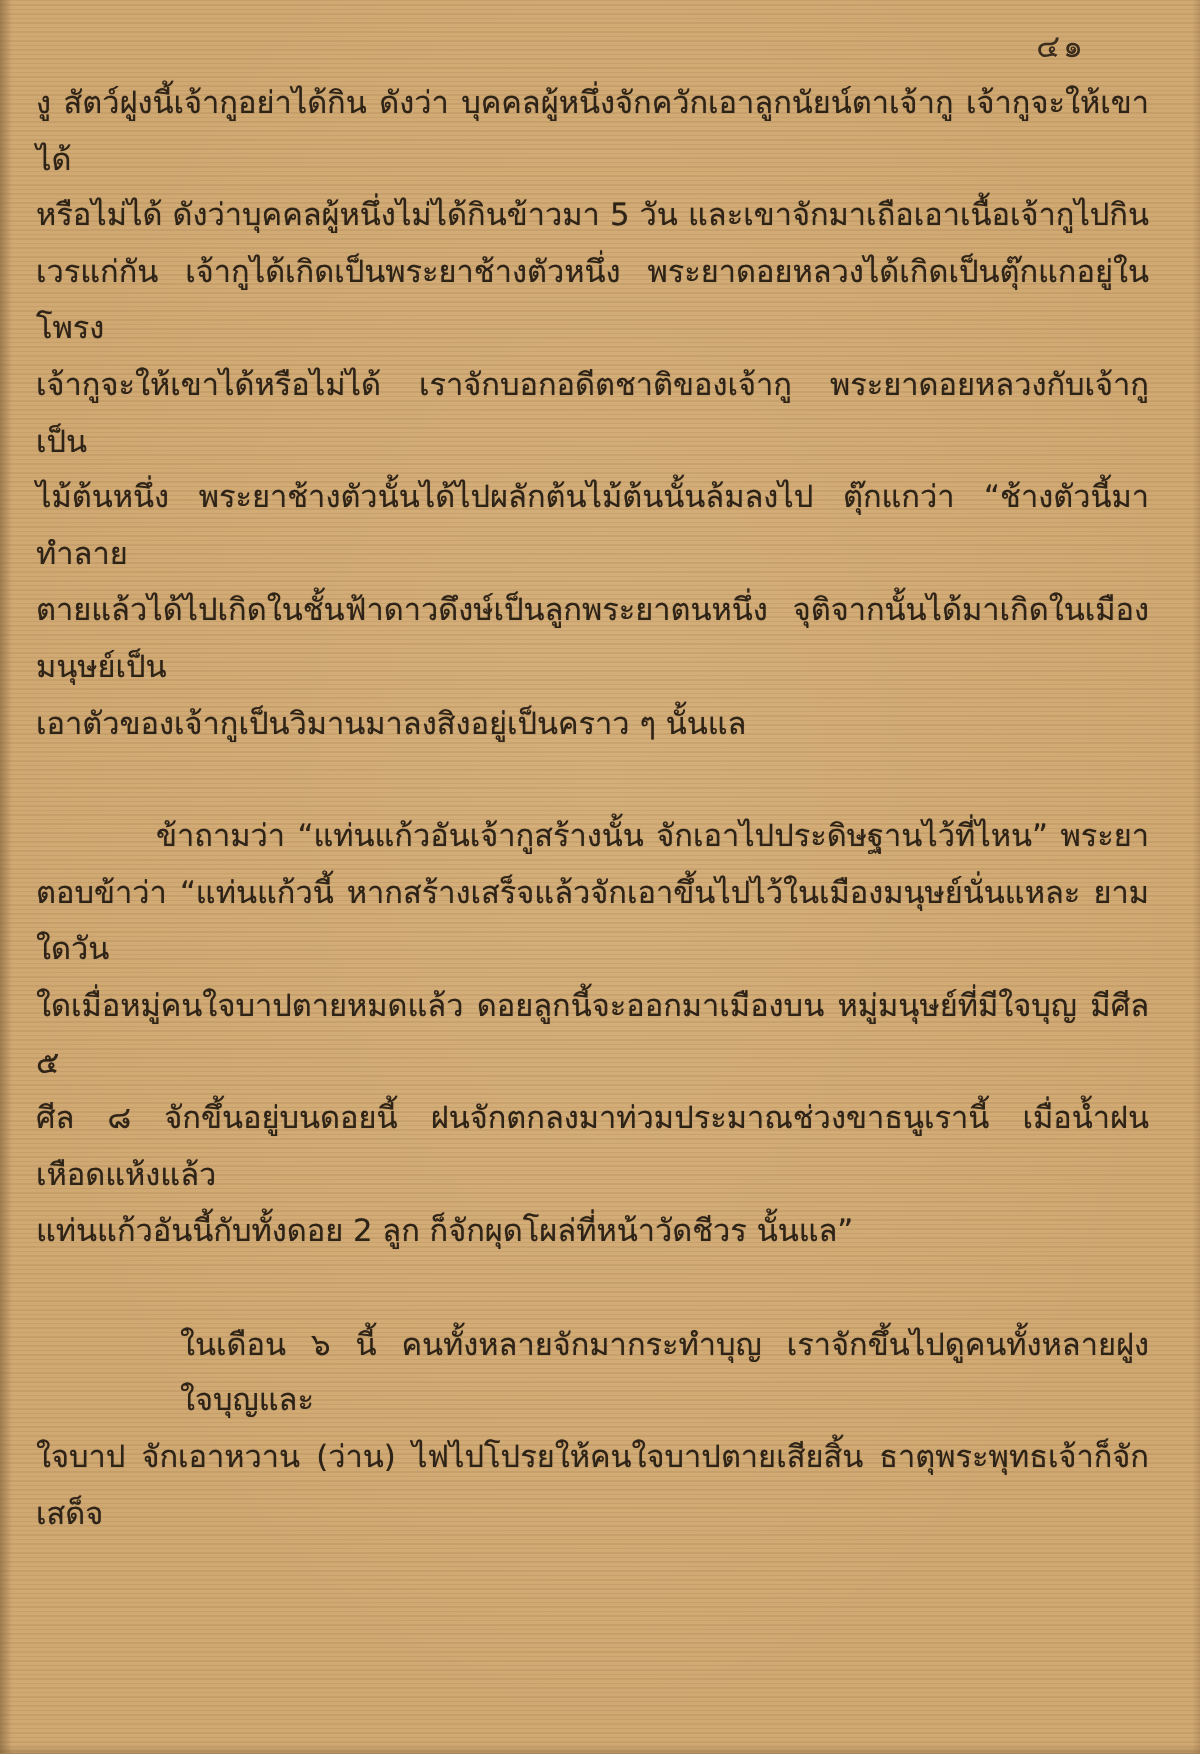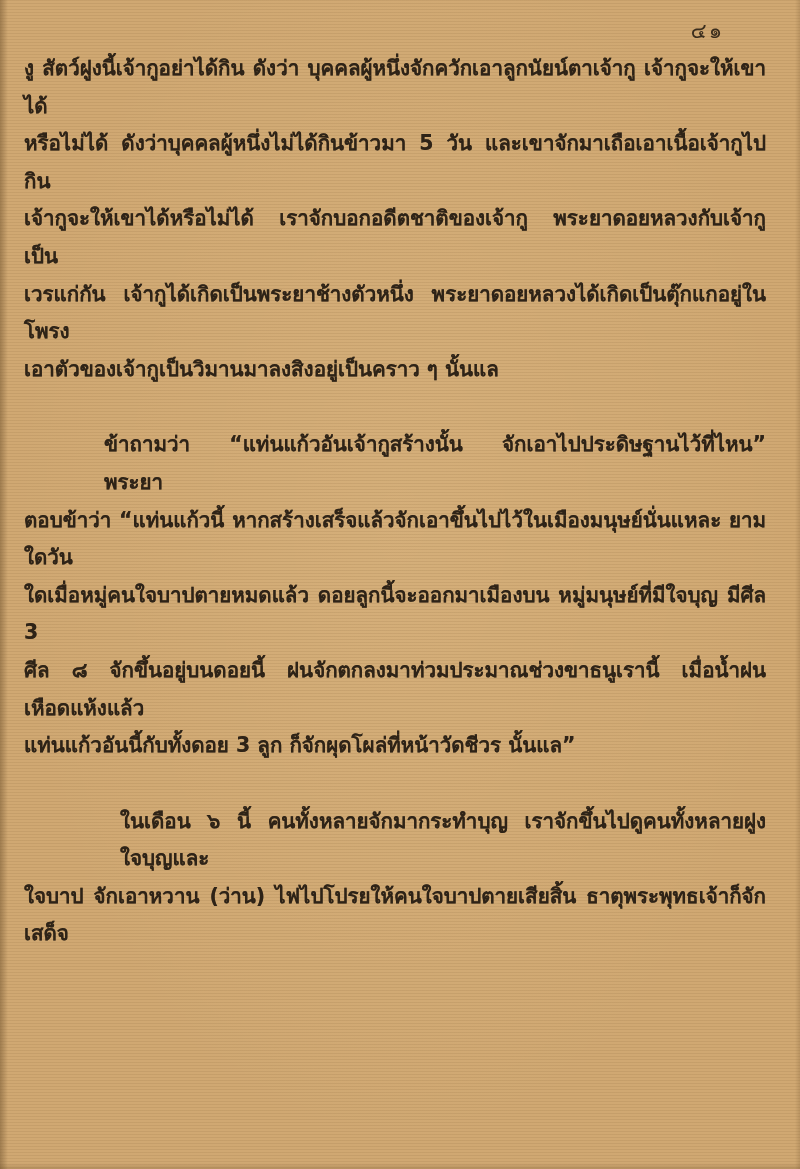--- a/index.html
+++ b/index.html
@@ -49,47 +49,48 @@
     font-size: 20.5px;
     line-height: 37.6px;
   }
   .para:last-child { margin-bottom: 0; }
   .line {
     display: block;
     text-align: justify;
     text-align-last: justify;
     white-space: normal;
     text-shadow: 0 0 0.5px rgba(46, 35, 23, 0.55);
-    font-weight: bold;
   }
   .line.last {
     text-align: center;
     text-align-last: left;
   }
   .line.first-indent-sm { padding-left: 80px; }
   .line.first-indent-lg { padding-left: 96px; margin-top: 21px; }
 </style>
 </head>
 <body>
 
 <div class="page">
   <div class="page-number">๔๑</div>
   <div class="text-block" id="text-block">
       <p class="para">
         <span class="line">งู  สัตว์ฝูงนี้เจ้ากูอย่าได้กิน  ดังว่า  บุคคลผู้หนึ่งจักควักเอาลูกนัยน์ตาเจ้ากู  เจ้ากูจะให้เขาได้</span>
         <span class="line">หรือไม่ได้  ดังว่าบุคคลผู้หนึ่งไม่ได้กินข้าวมา 5 วัน  และเขาจักมาเถือเอาเนื้อเจ้ากูไปกิน</span>
+        <span class="line">เวรแก่กัน  เจ้ากูได้เกิดเป็นพระยาช้างตัวหนึ่ง  พระยาดอยหลวงได้เกิดเป็นตุ๊กแกอยู่ในโพรง</span>
         <span class="line">เจ้ากูจะให้เขาได้หรือไม่ได้  เราจักบอกอดีตชาติของเจ้ากู  พระยาดอยหลวงกับเจ้ากู  เป็น</span>
-        <span class="line">เวรแก่กัน  เจ้ากูได้เกิดเป็นพระยาช้างตัวหนึ่ง  พระยาดอยหลวงได้เกิดเป็นตุ๊กแกอยู่ในโพรง</span>
+        <span class="line">ไม้ต้นหนึ่ง  พระยาช้างตัวนั้นได้ไปผลักต้นไม้ต้นนั้นล้มลงไป  ตุ๊กแกว่า  “ช้างตัวนี้มาทำลาย</span>
+        <span class="line">ตายแล้วได้ไปเกิดในชั้นฟ้าดาวดึงษ์เป็นลูกพระยาตนหนึ่ง  จุติจากนั้นได้มาเกิดในเมืองมนุษย์เป็น</span>
         <span class="line last">เอาตัวของเจ้ากูเป็นวิมานมาลงสิงอยู่เป็นคราว ๆ  นั้นแล</span>
       </p>
       <p class="para">
         <span class="line first-indent-sm">ข้าถามว่า  “แท่นแก้วอันเจ้ากูสร้างนั้น  จักเอาไปประดิษฐานไว้ที่ไหน”  พระยา</span>
         <span class="line">ตอบข้าว่า  “แท่นแก้วนี้  หากสร้างเสร็จแล้วจักเอาขึ้นไปไว้ในเมืองมนุษย์นั่นแหละ  ยามใดวัน</span>
-        <span class="line">ใดเมื่อหมู่คนใจบาปตายหมดแล้ว  ดอยลูกนี้จะออกมาเมืองบน  หมู่มนุษย์ที่มีใจบุญ  มีศีล 3</span>
+        <span class="line">ใดเมื่อหมู่คนใจบาปตายหมดแล้ว  ดอยลูกนี้จะออกมาเมืองบน  หมู่มนุษย์ที่มีใจบุญ  มีศีล ๕</span>
         <span class="line">ศีล ๘  จักขึ้นอยู่บนดอยนี้  ฝนจักตกลงมาท่วมประมาณช่วงขาธนูเรานี้  เมื่อน้ำฝนเหือดแห้งแล้ว</span>
-        <span class="line last">แท่นแก้วอันนี้กับทั้งดอย 3 ลูก  ก็จักผุดโผล่ที่หน้าวัดชีวร  นั้นแล”</span>
+        <span class="line last">แท่นแก้วอันนี้กับทั้งดอย 2 ลูก  ก็จักผุดโผล่ที่หน้าวัดชีวร  นั้นแล”</span>
       </p>
       <p class="para">
         <span class="line first-indent-lg">ในเดือน ๖ นี้  คนทั้งหลายจักมากระทำบุญ  เราจักขึ้นไปดูคนทั้งหลายฝูงใจบุญและ</span>
         <span class="line">ใจบาป  จักเอาหวาน  (ว่าน)  ไฟไปโปรยให้คนใจบาปตายเสียสิ้น  ธาตุพระพุทธเจ้าก็จักเสด็จ</span>
       </p>
     </div>
 </div>
 
 </body></html>

